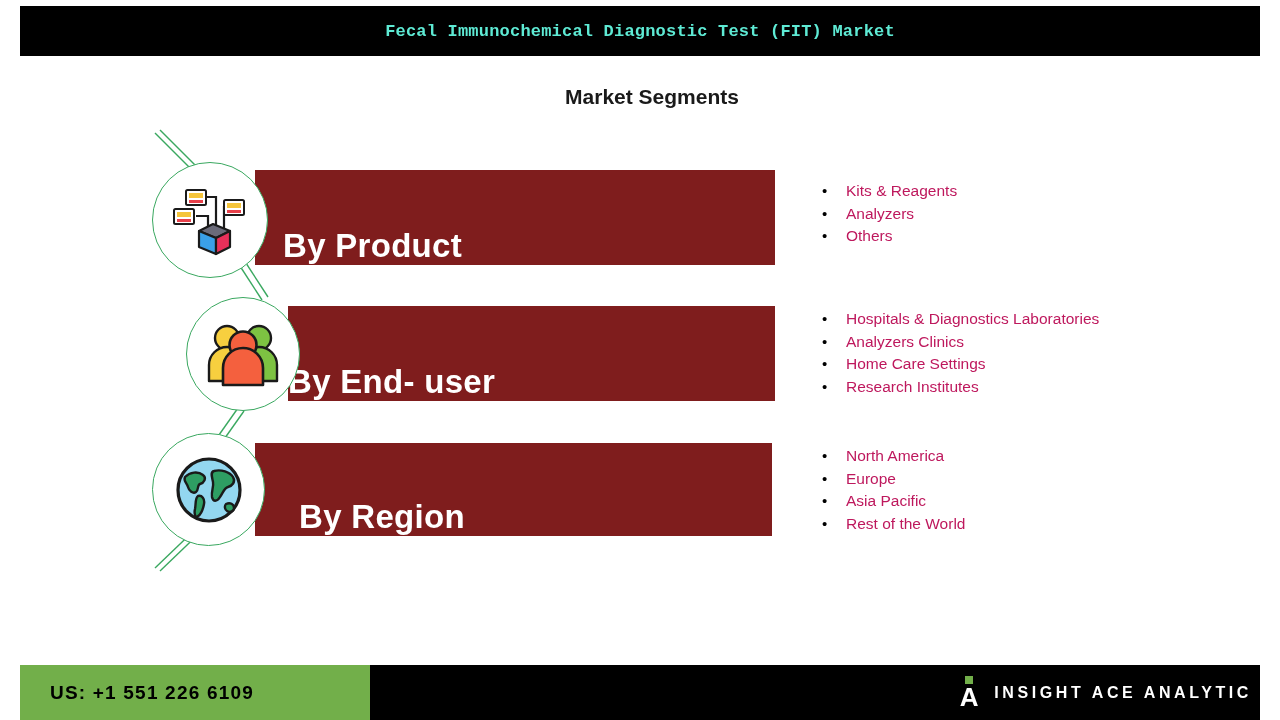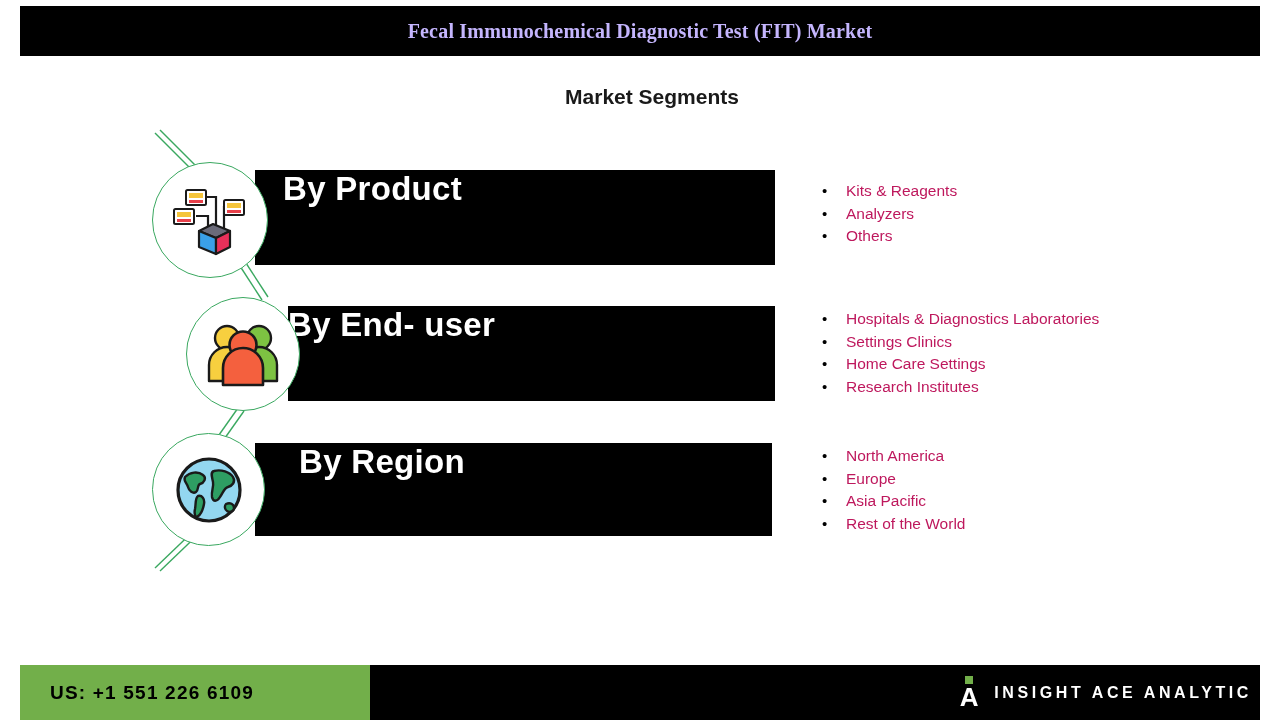--- a/index.html
+++ b/index.html
@@ -10,35 +10,35 @@
     overflow:hidden;
   }
   #root { position:relative; width:1280px; height:720px; background:#fff; }
 
   
   .title-bar {
     position:absolute; left:20px; top:6px; width:1240px; height:50px;
     background:#000; display:flex; align-items:center; justify-content:center;
   }
   .title-bar .title-text {
-    color:#c4b5fd; font-size:20px; font-weight:bold; letter-spacing:.2px;
-    font-family:Liberation Serif, serif;
+    color:#5eead4; font-size:17px; font-weight:bold; letter-spacing:.2px;
+    font-family:Liberation Mono, monospace;
   }
 
   
   .subtitle {
     position:absolute; left:12px; top:85px; width:1280px; text-align:center;
     font-size:21px; font-weight:bold; color:#1a1a1a;
   }
 
   
   .diagram { position:absolute; left:0; top:120px; width:1280px; height:470px; }
 
   .seg-bar {
-    position:absolute; background:#000000; display:flex; align-items:flex-start;
+    position:absolute; background:#7f1d1d; display:flex; align-items:flex-end;
   }
   .seg-bar .bar-label {
     color:#ffffff; font-weight:bold; font-size:33px;
     font-family:"Liberation Sans", sans-serif; letter-spacing:.3px;
     white-space:nowrap;
   }
 
   .seg-circle {
     position:absolute; border-radius:50%;
     background:#ffffff; border:1.4px solid #3aa860;
@@ -180,21 +180,21 @@
       </svg>
     </div>
 
     <div class="bullets" style="left:822px; top:188px;">
       <div class="b-row">
         <span class="b-dot">•</span>
         <span class="b-text">Hospitals &amp; Diagnostics Laboratories</span>
       </div>
       <div class="b-row">
         <span class="b-dot">•</span>
-        <span class="b-text">Settings Clinics</span>
+        <span class="b-text">Analyzers Clinics</span>
       </div>
       <div class="b-row">
         <span class="b-dot">•</span>
         <span class="b-text">Home Care Settings</span>
       </div>
       <div class="b-row">
         <span class="b-dot">•</span>
         <span class="b-text">Research Institutes</span>
       </div>
     </div>

